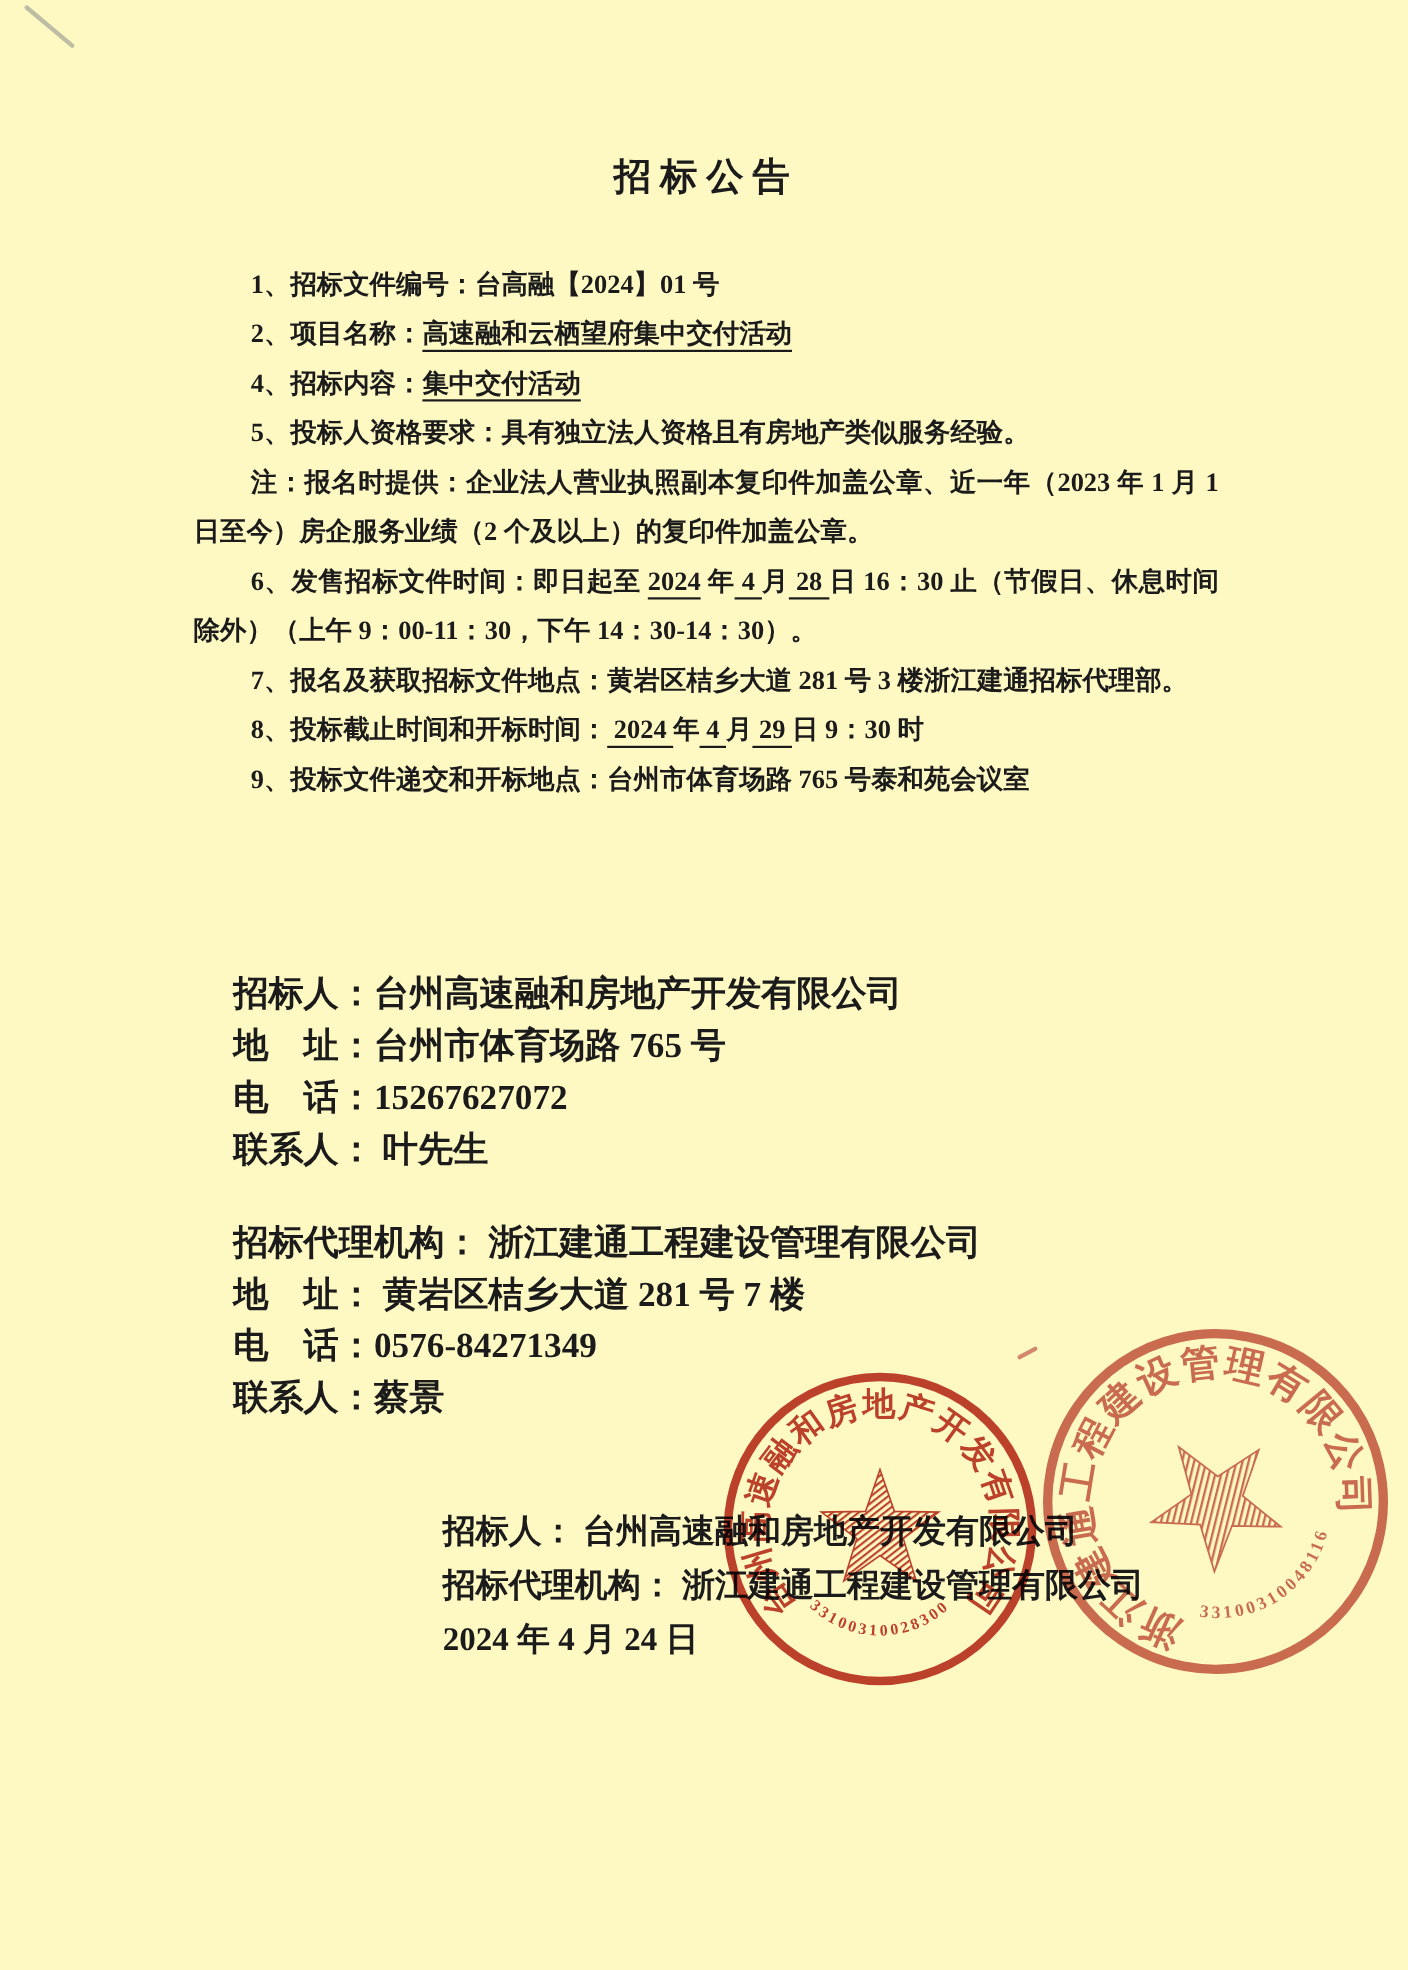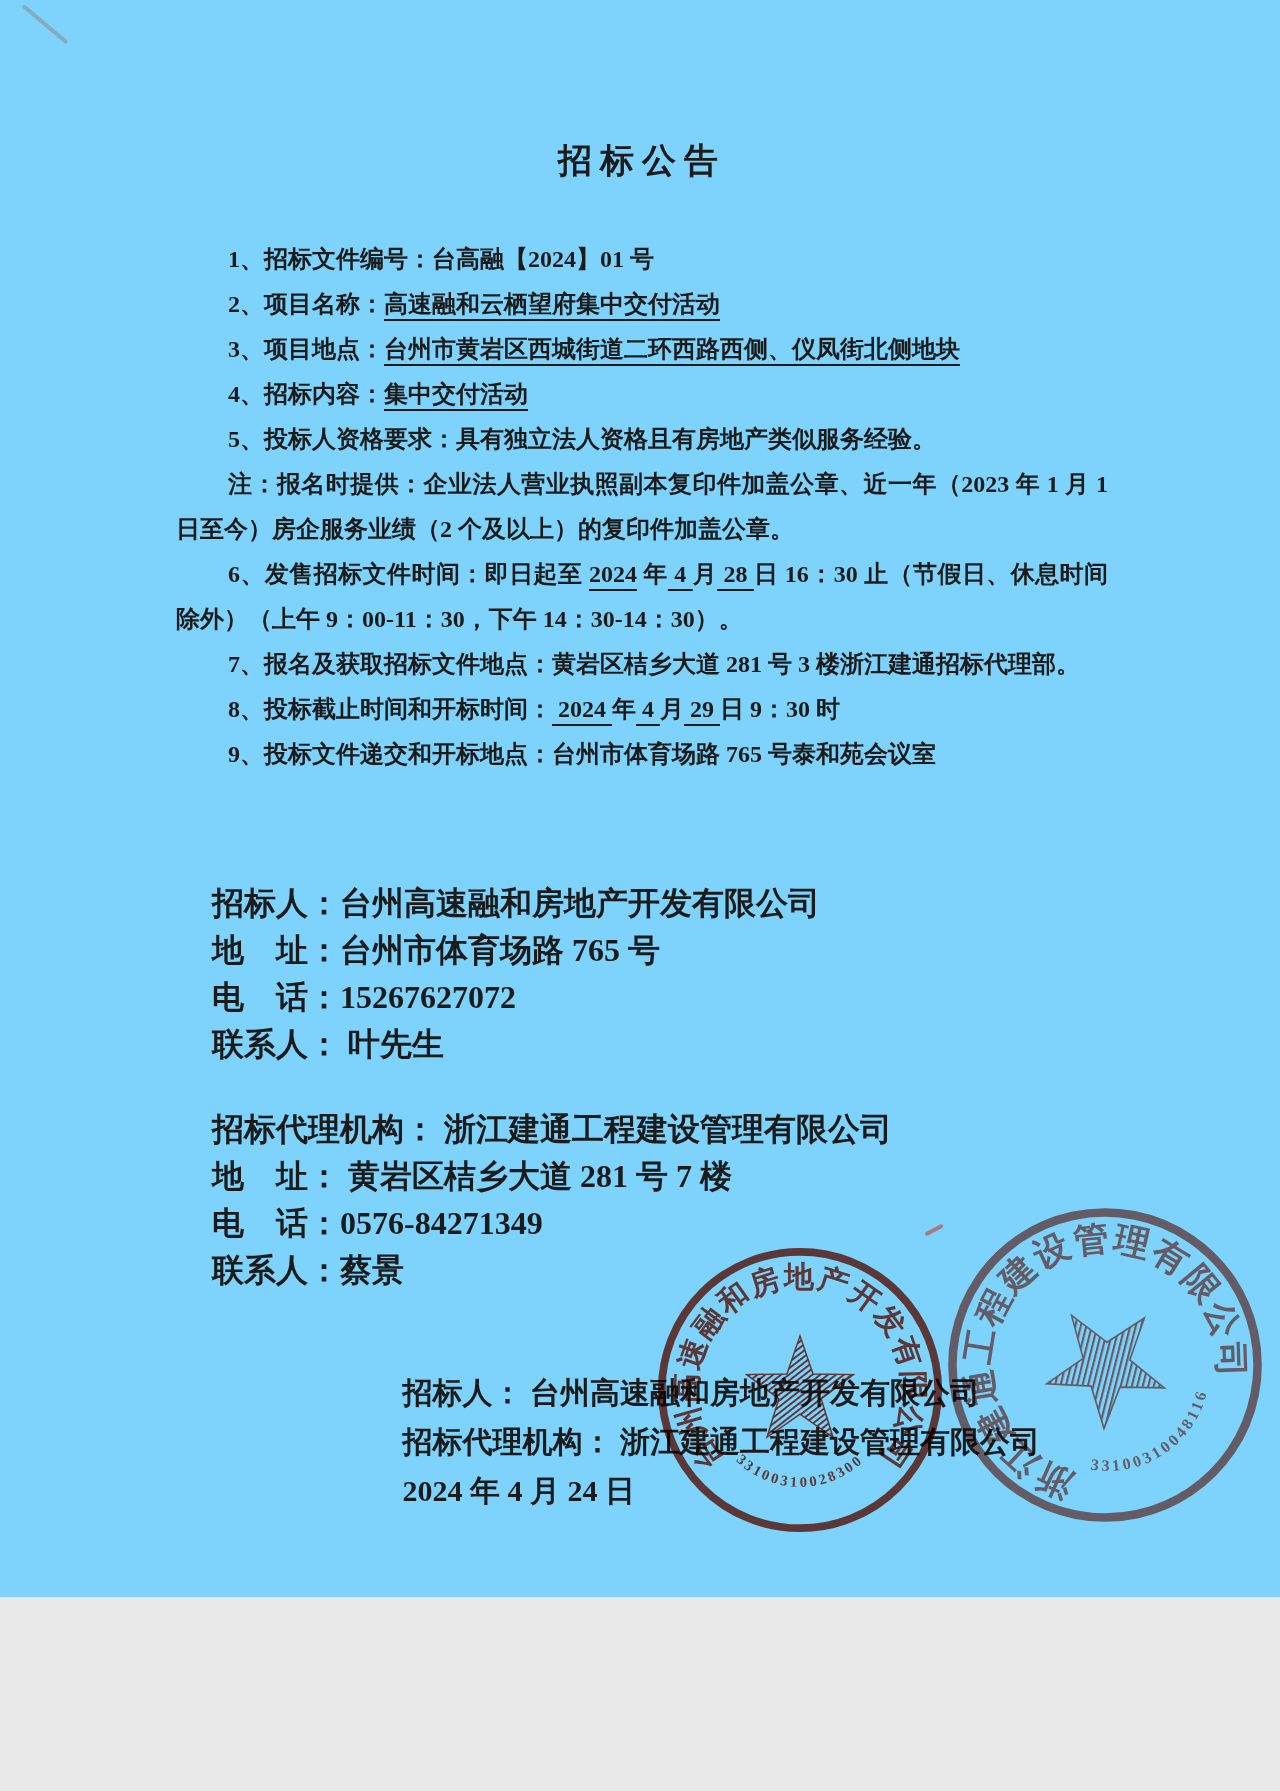--- a/index.html
+++ b/index.html
@@ -1,20 +1,20 @@
 <!DOCTYPE html>
 <html><head>
 <meta charset="utf-8">
 <style>
   html,body{margin:0;padding:0;background:#e8e8e8;}
   .page{
     position:relative;
-    width:1280px;height:1597px;
+    width:1280px;height:1791px;
     margin:0 auto;
-    background:#7dd3fc;
+    background:#fef9c3;
     font-family:"Liberation Serif","DejaVu Serif",serif;
     font-weight:700;
     overflow:hidden;
   }
   
   .artifact{
     position:absolute;left:24px;top:4px;width:58px;height:4px;
     background:#8a8a8a;opacity:.55;border-radius:2px;
     transform:rotate(40deg);transform-origin:left top;
   }
@@ -64,21 +64,20 @@
 
 <div class="page" style="color: rgb(27, 27, 27);">
 
   <div class="artifact"></div>
 
   <h1 class="doc-title">招标公告</h1>
 
   <div class="doc-body">
     <p><span>1、招标文件编号：台高融【2024】01 号</span></p>
     <p><span>2、项目名称：</span><span class="u">高速融和云栖望府集中交付活动</span></p>
-    <p><span>3、项目地点：</span><span class="u">台州市黄岩区西城街道二环西路西侧、仪凤街北侧地块</span></p>
     <p><span>4、招标内容：</span><span class="u">集中交付活动</span></p>
     <p><span>5、投标人资格要求：具有独立法人资格且有房地产类似服务经验。</span></p>
     <p><span>注：报名时提供：企业法人营业执照副本复印件加盖公章、近一年（2023 年 1 月 1 日至今）房企服务业绩（2 个及以上）的复印件加盖公章。</span></p>
     <p><span>6、发售招标文件时间：即日起至 </span><span class="u">2024</span><span> 年</span><span class="u"> 4 </span><span>月</span><span class="u"> 28 </span><span>日 16：30 止（节假日、休息时间除外）（上午 9：00-11：30，下午 14：30-14：30）。</span></p>
     <p><span>7、报名及获取招标文件地点：黄岩区桔乡大道 281 号 3 楼浙江建通招标代理部。</span></p>
     <p><span>8、投标截止时间和开标时间：</span><span class="u"> 2024 </span><span>年</span><span class="u"> 4 </span><span>月</span><span class="u"> 29 </span><span>日 9：30 时</span></p>
     <p><span>9、投标文件递交和开标地点：台州市体育场路 765 号泰和苑会议室</span></p>
   </div>
 
   <div class="contact bidder">

